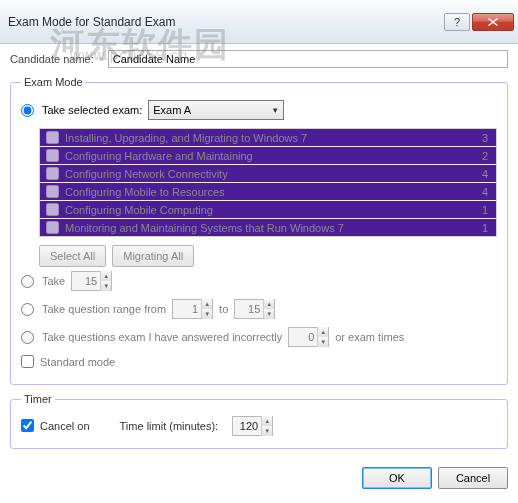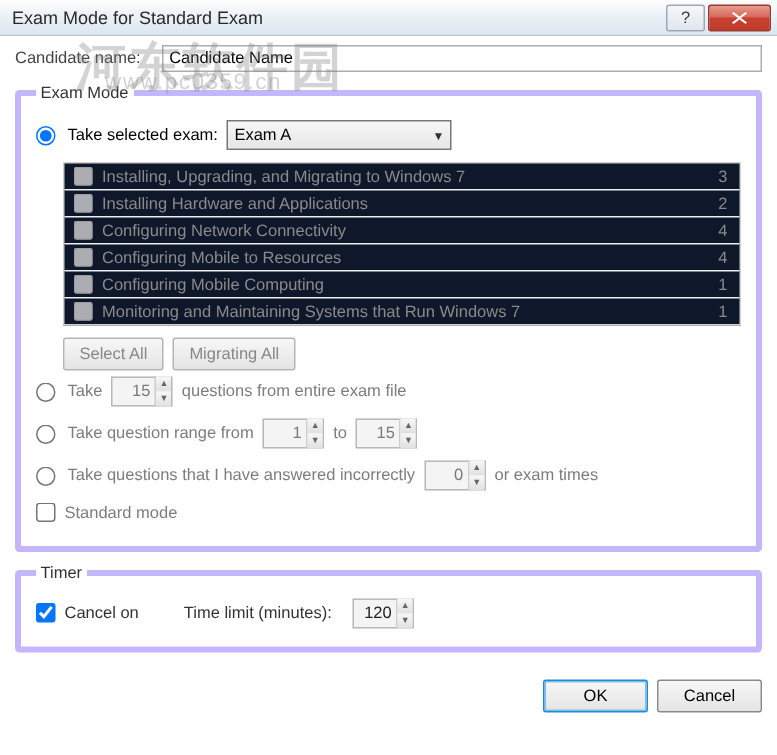--- a/index.html
+++ b/index.html
@@ -5,21 +5,21 @@
 * { box-sizing: border-box; margin: 0; padding: 0; }
 body {
   font-family: "Segoe UI", Tahoma, sans-serif;
   font-size: 11px;
   background: #fff;
   width: 518px;
   height: 503px;
   overflow: hidden;
 }
 .titlebar {
-  height: 24px;
+  height: 44px;
   background: linear-gradient(to bottom, #fdfefe 0%, #eaf0f6 50%, #dde7f0 100%);
   border-bottom: 1px solid #b8c7d8;
   display: flex;
   align-items: center;
   padding: 0 4px 0 8px;
   position: relative;
 }
 .titlebar-text { font-size: 12px; color: #2a2a2a; flex: 1; }
 .title-controls { display: flex; gap: 2px; }
 .title-btn {
@@ -42,42 +42,42 @@
 .label-txt { color: #444; }
 .candidate-input {
   flex: 1;
   padding: 2px 4px;
   border: 1px solid #adadad;
   background: #fff;
   font-size: 11px;
   height: 18px;
 }
 fieldset {
-  border: 4px solid #c4b5fd;
+  border: 1px solid #c4b5fd;
   border-radius: 3px;
   padding: 8px 10px 10px 10px;
   margin-bottom: 8px;
 }
 legend { font-size: 11px; color: #333; padding: 0 3px; }
 .radio-row { display: flex; align-items: center; margin: 4px 0 8px 0; gap: 6px; }
 .radio-row input[type=radio] { margin-right: 2px; }
 .radio-row.disabled, .disabled { color: #7d7d7d; }
 .combo {
-  width: 150px; height: 20px;
+  width: 136px; height: 20px;
   border: 1px solid #777;
   background: linear-gradient(to bottom,#f7f7f7,#e6e6e6);
   display: flex; align-items: center; padding: 0 4px;
   justify-content: space-between;
   font-size: 11px;
 }
 .combo .arrow { font-size: 8px; color: #333; }
 .section-list {
   border: 1px solid #d0d0d0;
   margin: 2px 0 8px 18px;
-  background: #0f172a;
+  background: #4c1d95;
 }
 .section-row {
   display: flex; align-items: center;
   padding: 2px 8px 2px 6px;
   border-bottom: 1px solid #eee;
   color: #8a8a8a;
 }
 .section-row:last-child { border-bottom: none; justify-content: center; }
 .section-row input { margin-right: 6px; }
 .section-label { flex: 1; }
@@ -181,21 +181,21 @@
 
 
     <div class="section-list">
       <div class="section-row">
         <input type="checkbox" disabled="" style="">
         <span class="section-label">Installing, Upgrading, and Migrating to Windows 7</span>
         <span class="section-count">3</span>
       </div>
       <div class="section-row">
         <input type="checkbox" disabled="" style="">
-        <span class="section-label">Installing Hardware and Applications</span>
+        <span class="section-label">Configuring Hardware and Maintaining</span>
         <span class="section-count">2</span>
       </div>
       <div class="section-row">
         <input type="checkbox" disabled="" style="">
         <span class="section-label">Configuring Network Connectivity</span>
         <span class="section-count">4</span>
       </div>
       <div class="section-row">
         <input type="checkbox" disabled="" style="">
         <span class="section-label">Configuring Mobile to Resources</span>
@@ -221,21 +221,20 @@
     <div class="radio-row disabled">
       <input type="radio" name="mode" style="">
       <span>Take</span>
       <div class="spinner">
         <input value="15" style="">
         <div class="sp-btns">
             <span>▲</span>
             <span>▼</span>
           </div>
       </div>
-      <span>questions from entire exam file</span>
     </div>
 
     <div class="radio-row disabled">
       <input type="radio" name="mode" style="">
       <span>Take question range from</span>
       <div class="spinner">
         <input value="1" style="">
         <div class="sp-btns">
             <span>▲</span>
             <span>▼</span>
@@ -246,21 +245,21 @@
         <input value="15" style="">
         <div class="sp-btns">
             <span>▲</span>
             <span>▼</span>
           </div>
       </div>
     </div>
 
     <div class="radio-row disabled">
       <input type="radio" name="mode" style="">
-      <span>Take questions that I have answered incorrectly</span>
+      <span>Take questions exam I have answered incorrectly</span>
       <div class="spinner">
         <input value="0" style="">
         <div class="sp-btns">
             <span>▲</span>
             <span>▼</span>
           </div>
       </div>
       <span>or exam times</span>
     </div>
 

